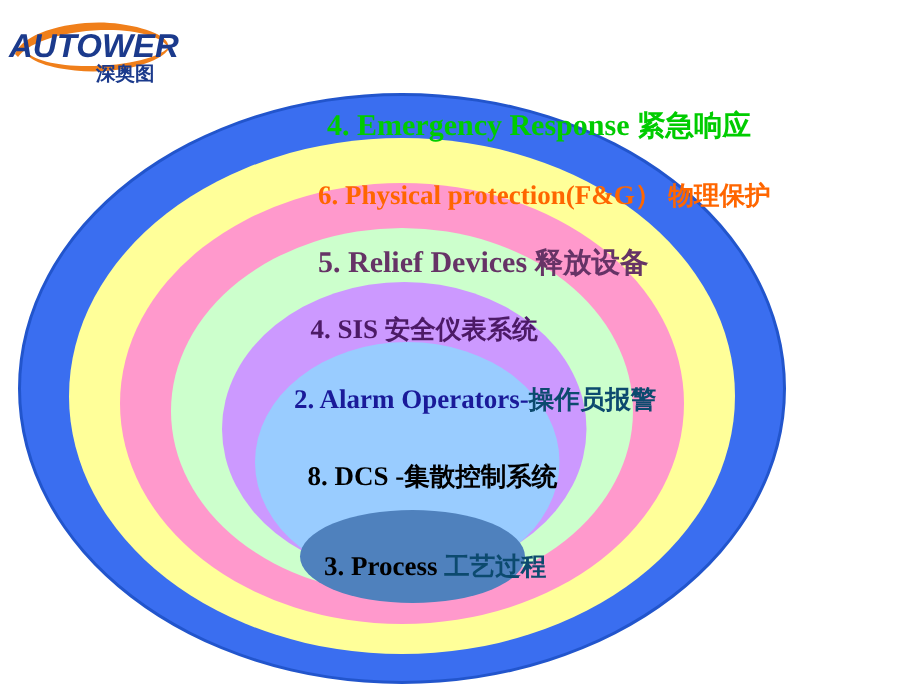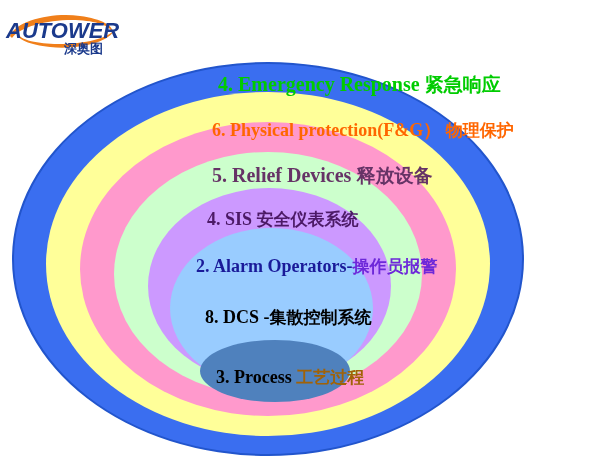--- a/index.html
+++ b/index.html
@@ -64,23 +64,23 @@
   #label-5 { left: 212px; top: 165px; font-size: 20px; color: #663366; text-align: center; }
   #label-4 { left: 207px; top: 210px; font-size: 18px; color: #4c1a66; }
   #label-3 { left: 196px; top: 257px; font-size: 18px; color: #1a1a99; }
   #label-2 { left: 205px; top: 308px; font-size: 18px; color: #000000; }
   #label-1 { left: 216px; top: 368px; font-size: 18px; color: #000000; }
 
   #label-7 .zh { color: #00cc00; font-size: 19px; text-align: center; }
   #label-6 .zh { color: #ff6600; font-size: 17px; font-family: Liberation Mono, monospace; }
   #label-5 .zh { color: #663366; font-size: 19px; }
   #label-4 .zh { color: #4c1a66; font-size: 17px; }
-  #label-3 .zh { color: #6d28d9; font-size: 17px; }
+  #label-3 .zh { color: #0c4a6e; font-size: 17px; }
   #label-2 .zh { color: #000000; font-size: 17px; }
-  #label-1 .zh { color: #a16207; font-size: 17px; }
+  #label-1 .zh { color: #0c4a6e; font-size: 17px; }
 </style>
 </head>
 <body>
 
 <div id="logo">
   <svg width="130" height="48" viewBox="0 0 130 48" xmlns="http://www.w3.org/2000/svg">
     <g>
       <path d="M8,28 C14,12 52,4 78,8 C100,11 112,18 110,24 C108,17 90,12 70,12 C44,12 18,19 10,30 Z" fill="#f07f1a"></path>
       <path d="M112,22 C108,34 76,42 48,39 C28,37 14,31 15,25 C18,32 36,36 56,36 C84,36 106,30 112,22 Z" fill="#f07f1a"></path>
     </g>

